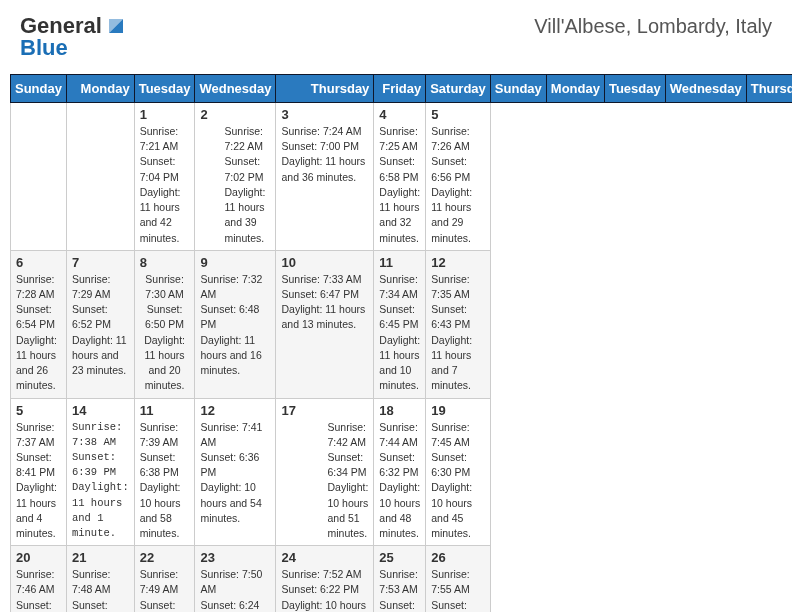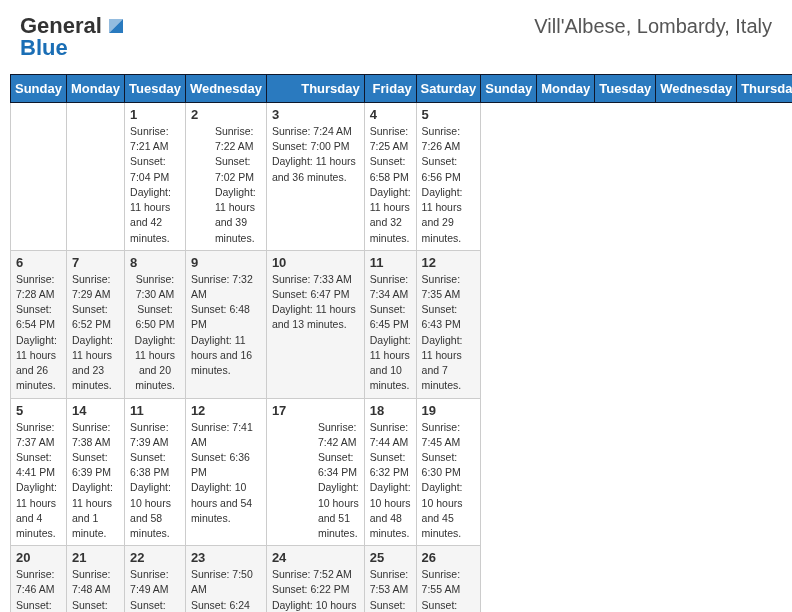--- a/index.html
+++ b/index.html
@@ -201,26 +201,26 @@
           <div class="day-number">12</div>
           <div class="day-info" style="white-space: pre-line;">Sunrise: 7:35 AM
 Sunset: 6:43 PM
 Daylight: 11 hours and 7 minutes.</div>
         </td>
       </tr>
       <tr>
         <td>
           <div class="day-number">5</div>
           <div class="day-info" style="white-space: pre-line;">Sunrise: 7:37 AM
-Sunset: 4:41 PM
+Sunset: 8:41 PM
 Daylight: 11 hours and 4 minutes.</div>
         </td>
         <td>
           <div class="day-number">14</div>
-          <div class="day-info" style="white-space: pre-line;">Sunrise: 7:38 AM
+          <div class="day-info" style="white-space: pre-line; font-family: Liberation Mono, monospace;">Sunrise: 7:38 AM
 Sunset: 6:39 PM
 Daylight: 11 hours and 1 minute.</div>
         </td>
         <td>
           <div class="day-number">11</div>
           <div class="day-info" style="white-space: pre-line;">Sunrise: 7:39 AM
 Sunset: 6:38 PM
 Daylight: 10 hours and 58 minutes.</div>
         </td>
         <td>

